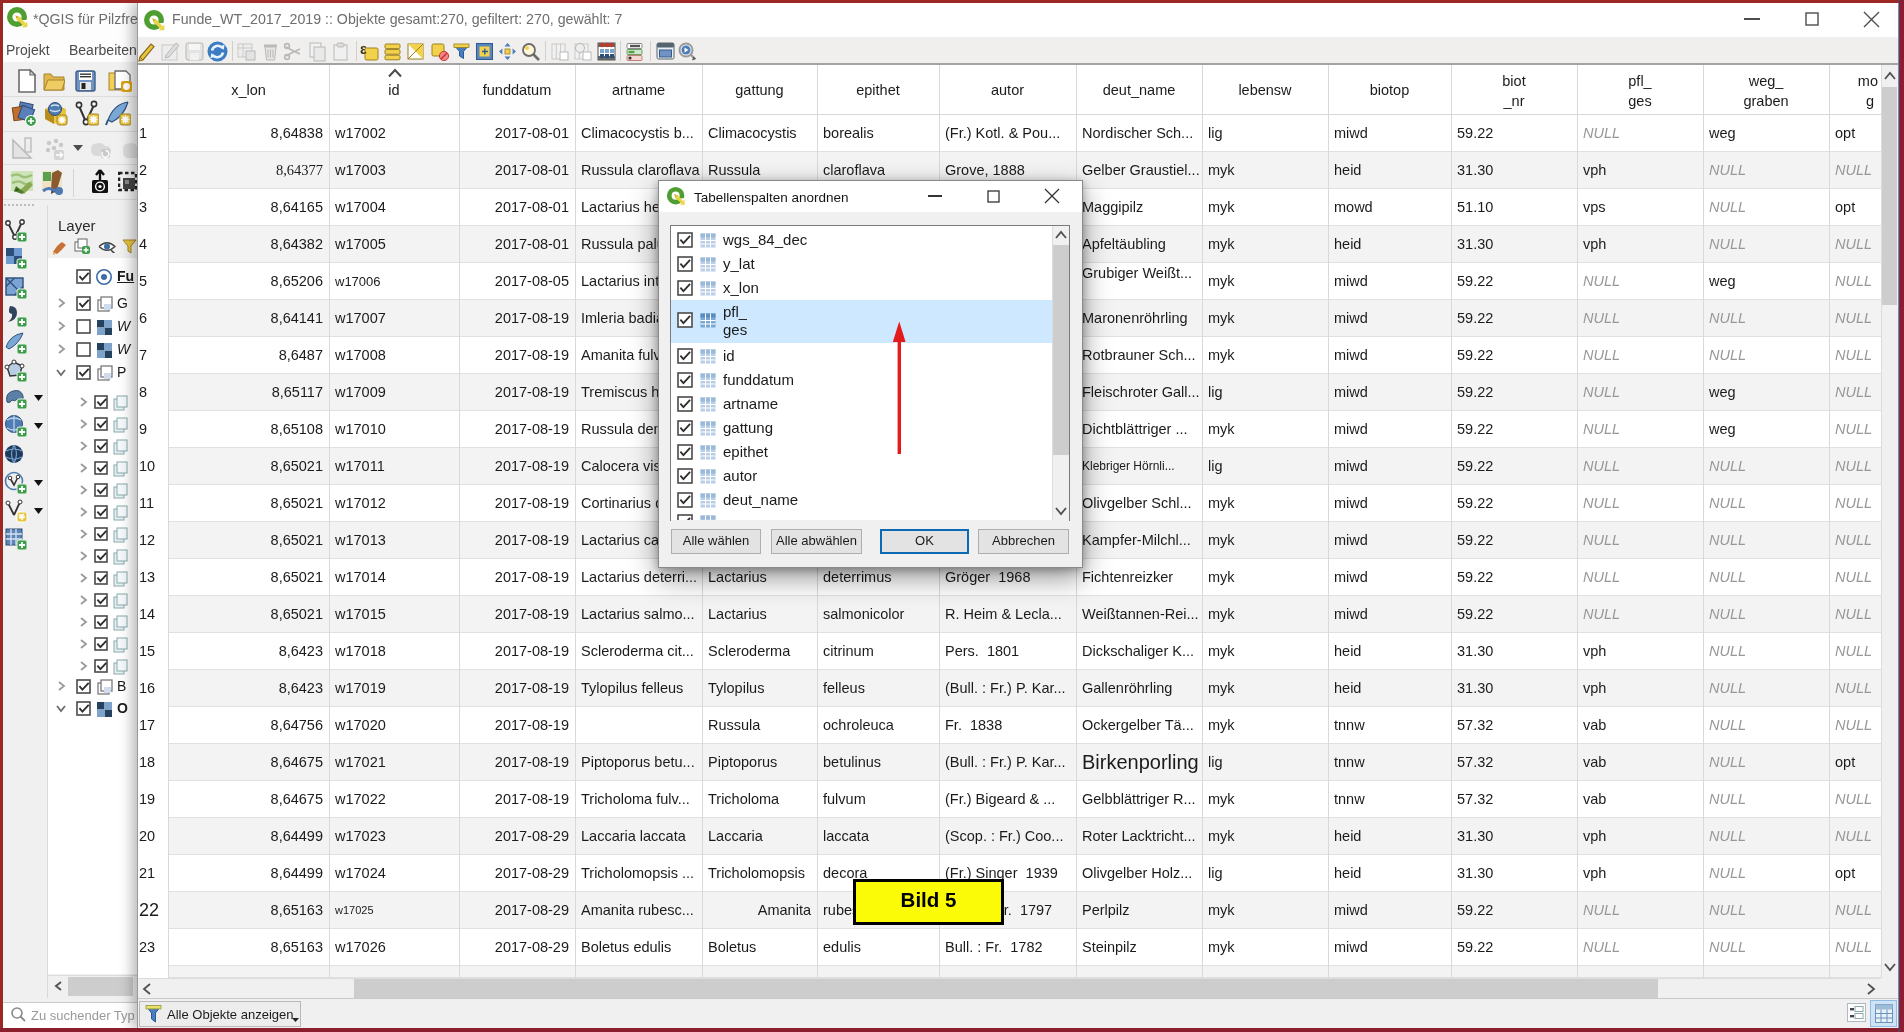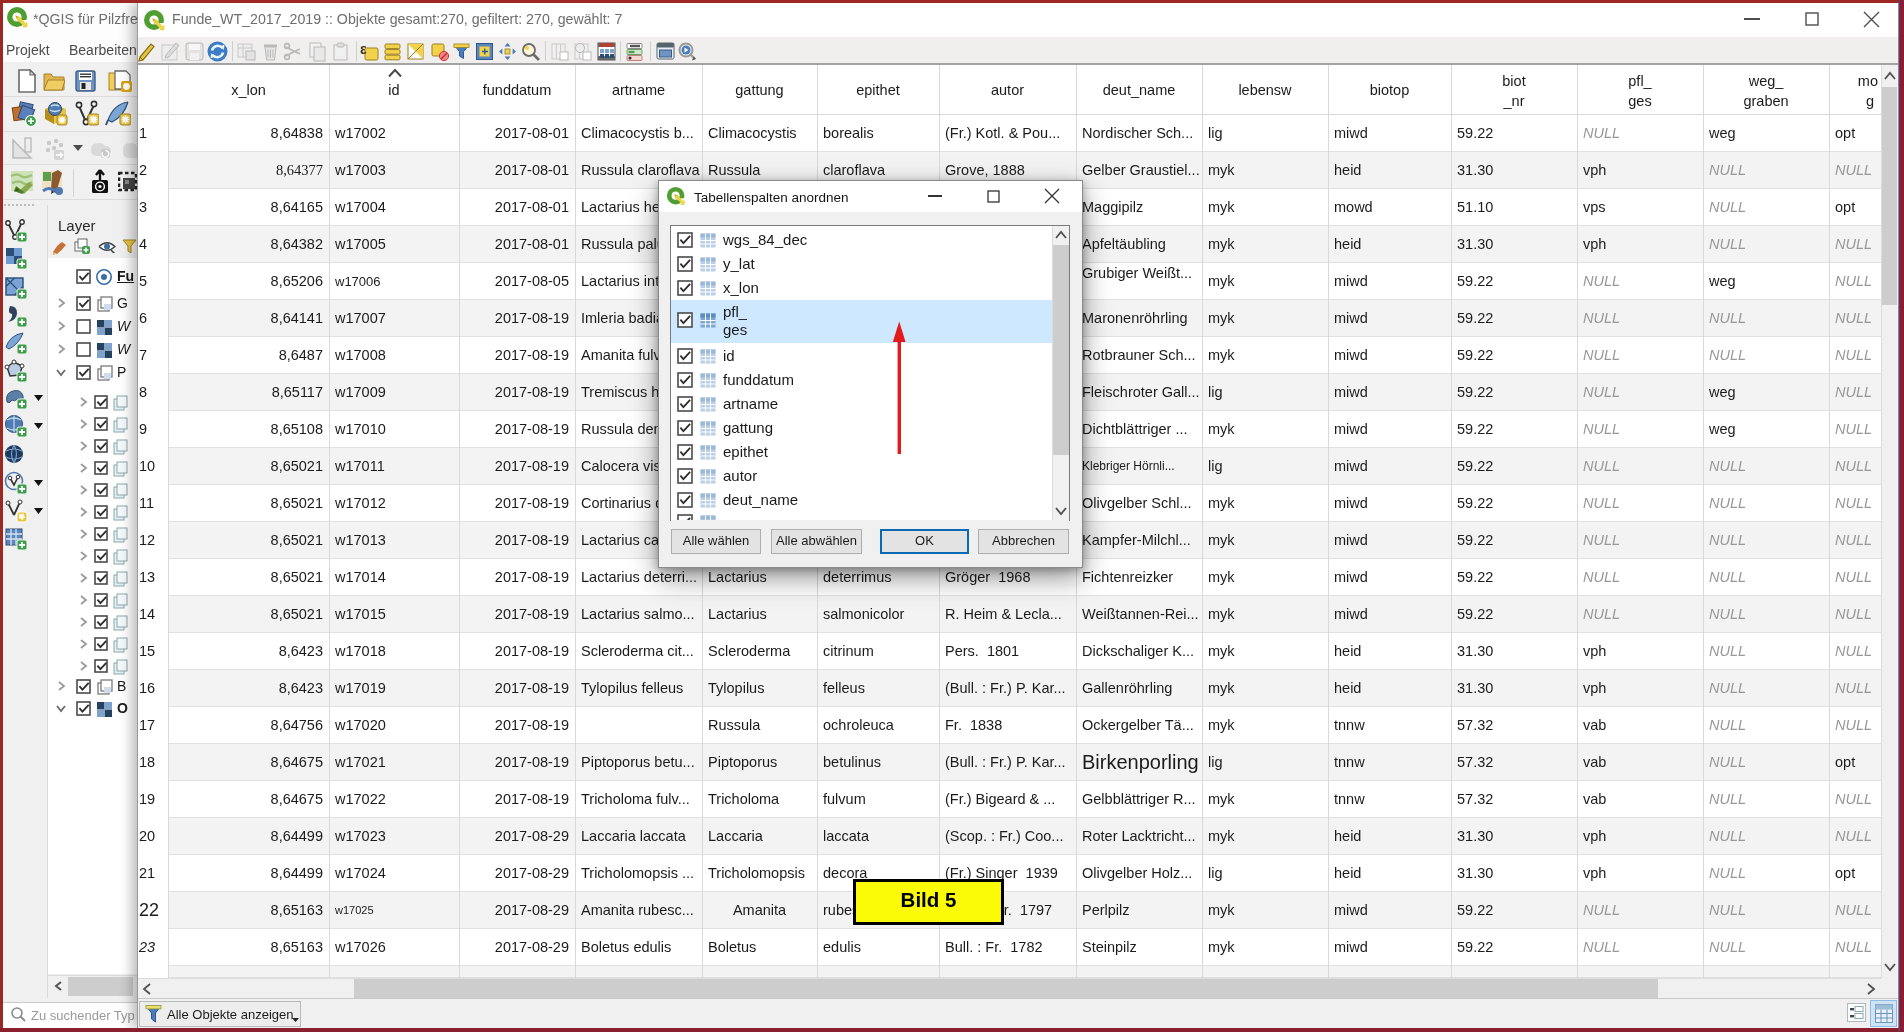--- a/index.html
+++ b/index.html
@@ -959,32 +959,32 @@
 <div class="txt" style="left:1451px;top:855px;width:126px;height:37px;line-height:37px;text-align:left;padding:0 6px;font-size:14.5px;">31.30</div>
 <div class="txt" style="left:1577px;top:855px;width:126px;height:37px;line-height:37px;text-align:left;padding:0 6px;font-size:14.5px;">vph</div>
 <div class="txt null" style="left:1703px;top:855px;width:126px;height:37px;line-height:37px;text-align:left;padding:0 6px;font-size:14.5px;">NULL</div>
 <div class="txt" style="left:1829px;top:855px;width:52px;height:37px;line-height:37px;text-align:left;padding:0 6px;font-size:14.5px;">opt</div>
 <div class="a" style="left:168px;top:892px;width:1713px;height:37px;background:#f3f3f3;border-bottom:1px solid #e0e0e0;"></div>
 <div class="txt" style="left:139px;top:892px;width:26px;height:37px;line-height:37px;font-size:18px;">22</div>
 <div class="txt" style="left:168px;top:892px;width:161px;height:37px;line-height:37px;text-align:right;padding:0 6px;font-size:14.5px;">8,65163</div>
 <div class="txt" style="left:329px;top:892px;width:130px;height:37px;line-height:37px;text-align:left;padding:0 6px;font-size:11px;">w17025</div>
 <div class="txt" style="left:459px;top:892px;width:116px;height:37px;line-height:37px;text-align:right;padding:0 6px;font-size:14.5px;">2017-08-29</div>
 <div class="txt" style="left:575px;top:892px;width:127px;height:37px;line-height:37px;text-align:left;padding:0 6px;font-size:14.5px;">Amanita rubesc...</div>
-<div class="txt" style="left:702px;top:892px;width:115px;height:37px;line-height:37px;text-align:center;padding:0 6px;font-size:14.5px;">Amanita</div>
+<div class="txt" style="left:702px;top:892px;width:115px;height:37px;line-height:37px;text-align:right;padding:0 6px;font-size:14.5px;">Amanita</div>
 <div class="txt" style="left:817px;top:892px;width:122px;height:37px;line-height:37px;text-align:left;padding:0 6px;font-size:14.5px;">rubescens</div>
 <div class="txt" style="left:939px;top:892px;width:137px;height:37px;line-height:37px;text-align:left;padding:0 6px;font-size:14.5px;">Pers. :&nbsp; Fr.&nbsp; 1797</div>
 <div class="txt" style="left:1076px;top:892px;width:126px;height:37px;line-height:37px;text-align:left;padding:0 6px;font-size:14.5px;">Perlpilz</div>
 <div class="txt" style="left:1202px;top:892px;width:126px;height:37px;line-height:37px;text-align:left;padding:0 6px;font-size:14.5px;">myk</div>
 <div class="txt" style="left:1328px;top:892px;width:123px;height:37px;line-height:37px;text-align:left;padding:0 6px;font-size:14.5px;">miwd</div>
 <div class="txt" style="left:1451px;top:892px;width:126px;height:37px;line-height:37px;text-align:left;padding:0 6px;font-size:14.5px;">59.22</div>
 <div class="txt null" style="left:1577px;top:892px;width:126px;height:37px;line-height:37px;text-align:left;padding:0 6px;font-size:14.5px;">NULL</div>
 <div class="txt null" style="left:1703px;top:892px;width:126px;height:37px;line-height:37px;text-align:left;padding:0 6px;font-size:14.5px;">NULL</div>
 <div class="txt null" style="left:1829px;top:892px;width:52px;height:37px;line-height:37px;text-align:left;padding:0 6px;font-size:14.5px;">NULL</div>
 <div class="a" style="left:168px;top:929px;width:1713px;height:37px;background:#ffffff;border-bottom:1px solid #e0e0e0;"></div>
-<div class="txt" style="left:139px;top:929px;width:26px;height:37px;line-height:37px;font-size:14.5px;font-style:italic;">23</div>
+<div class="txt" style="left:139px;top:929px;width:26px;height:37px;line-height:37px;font-size:14.5px;">23</div>
 <div class="txt" style="left:168px;top:929px;width:161px;height:37px;line-height:37px;text-align:right;padding:0 6px;font-size:14.5px;">8,65163</div>
 <div class="txt" style="left:329px;top:929px;width:130px;height:37px;line-height:37px;text-align:left;padding:0 6px;font-size:14.5px;">w17026</div>
 <div class="txt" style="left:459px;top:929px;width:116px;height:37px;line-height:37px;text-align:right;padding:0 6px;font-size:14.5px;">2017-08-29</div>
 <div class="txt" style="left:575px;top:929px;width:127px;height:37px;line-height:37px;text-align:left;padding:0 6px;font-size:14.5px;">Boletus edulis</div>
 <div class="txt" style="left:702px;top:929px;width:115px;height:37px;line-height:37px;text-align:left;padding:0 6px;font-size:14.5px;">Boletus</div>
 <div class="txt" style="left:817px;top:929px;width:122px;height:37px;line-height:37px;text-align:left;padding:0 6px;font-size:14.5px;">edulis</div>
 <div class="txt" style="left:939px;top:929px;width:137px;height:37px;line-height:37px;text-align:left;padding:0 6px;font-size:14.5px;">Bull. : Fr.&nbsp; 1782</div>
 <div class="txt" style="left:1076px;top:929px;width:126px;height:37px;line-height:37px;text-align:left;padding:0 6px;font-size:14.5px;">Steinpilz</div>
 <div class="txt" style="left:1202px;top:929px;width:126px;height:37px;line-height:37px;text-align:left;padding:0 6px;font-size:14.5px;">myk</div>
 <div class="txt" style="left:1328px;top:929px;width:123px;height:37px;line-height:37px;text-align:left;padding:0 6px;font-size:14.5px;">miwd</div>

